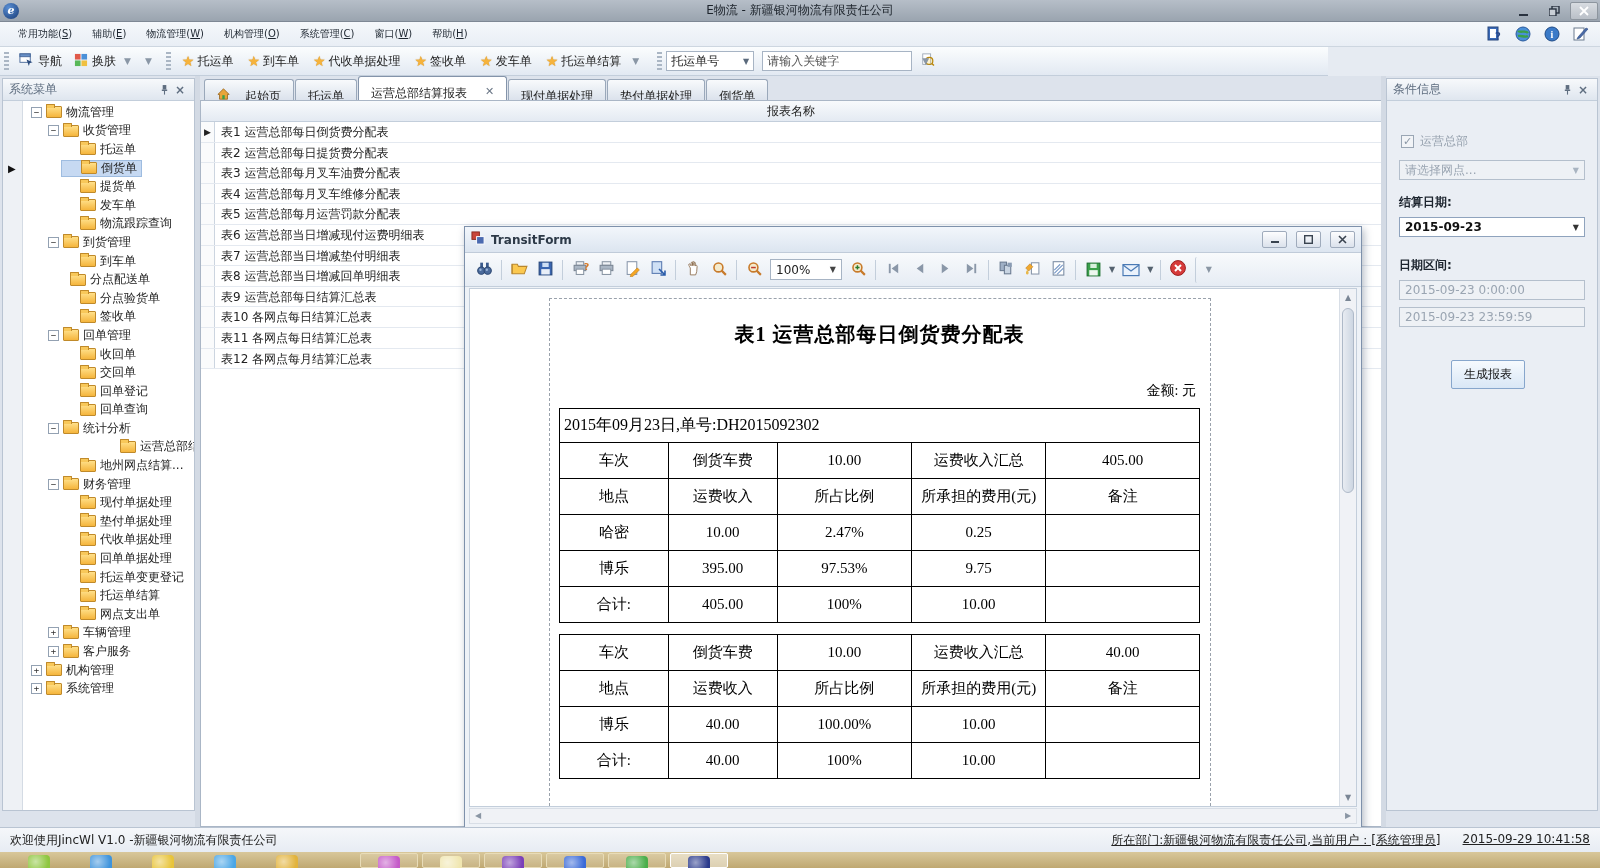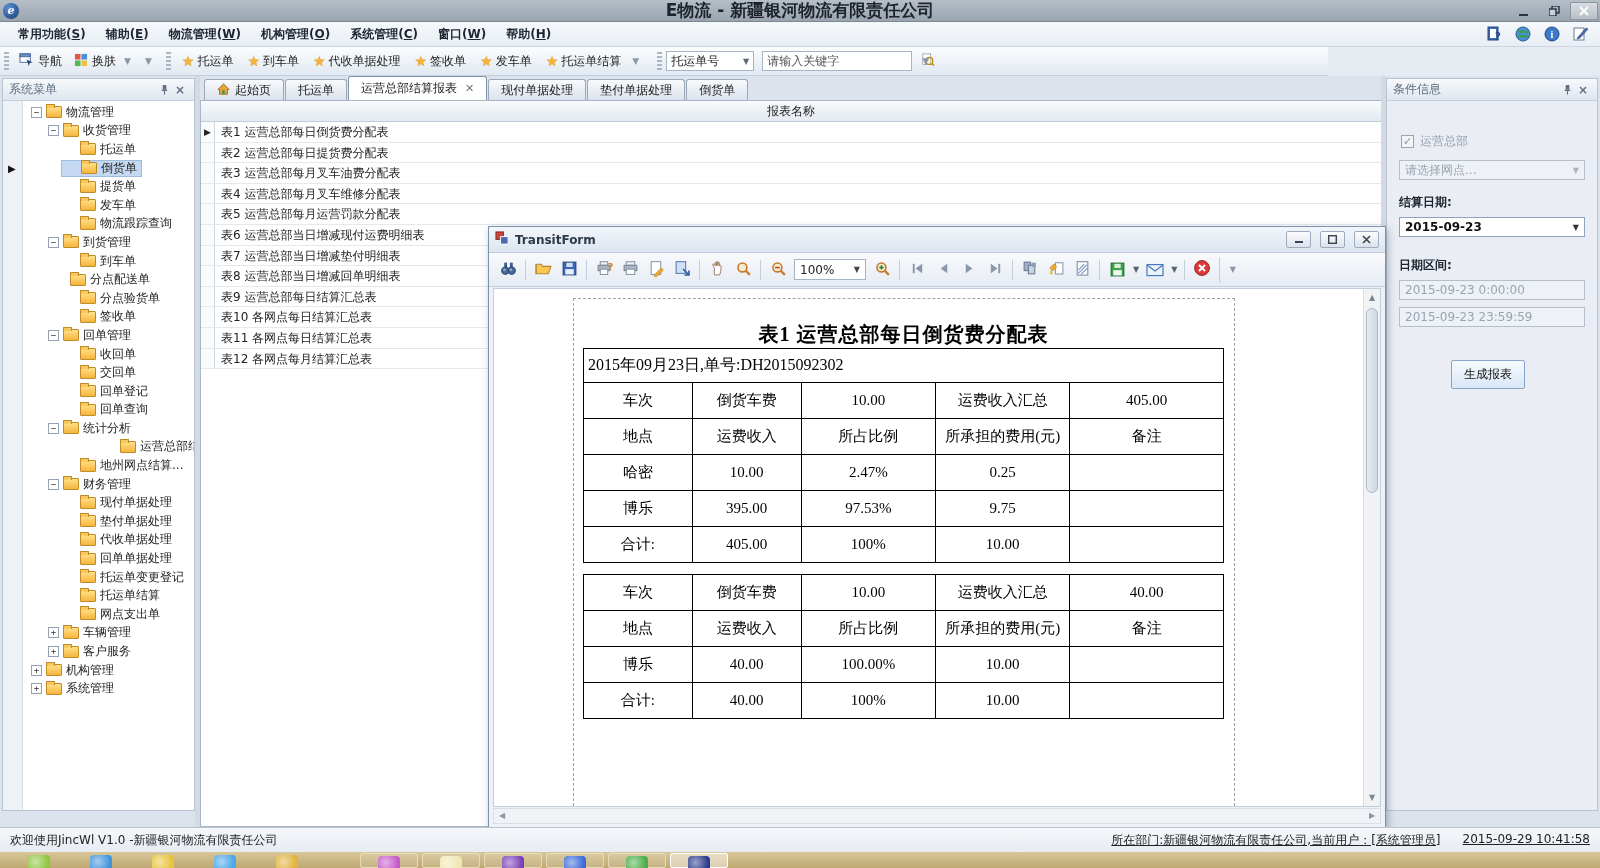--- a/index.html
+++ b/index.html
@@ -6,31 +6,31 @@
   html,body { width:1600px; height:868px; overflow:hidden; }
   body { font-family:"DejaVu Sans","Liberation Sans",sans-serif; font-size:12px; color:#222; background:#e6ebf2; position:relative; }
 
   
   .titlebar { position:absolute; left:0; top:0; width:1600px; height:22px;
     background:linear-gradient(#b6bec8,#9aa4af); border-bottom:1px solid #7e8894;
     display:flex; align-items:center; }
   .app-logo { width:16px; height:16px; border-radius:50%; margin-left:3px;
     background:radial-gradient(circle at 35% 30%,#5a8fd4,#173a75); color:#fff;
     font:italic bold 11px "DejaVu Serif",serif; text-align:center; line-height:15px; }
-  .title-text { position:absolute; left:0; right:0; text-align:center; color:#1c232b; font-size:17px;font-weight:bold; }
+  .title-text { position:absolute; left:0; right:0; text-align:center; color:#1c232b; font-size:12px; }
   .win-controls { position:absolute; right:2px; top:0; height:22px; display:flex; align-items:center; gap:2px; }
   .win-btn { width:28px; height:18px; display:flex; align-items:center; justify-content:center; border-radius:2px; }
   .win-btn svg { display:block; }
   .win-btn.close { background:linear-gradient(#d8dce1,#b9bfc7); border:1px solid #8d959e; }
 
   
   .menubar { position:absolute; left:0; top:22px; width:1600px; height:25px;
     background:linear-gradient(#f5f8fb,#e9eef5); border-bottom:1px solid #cdd6e0;
     display:flex; align-items:center; padding-left:8px; }
-  .menu-item { padding:3px 10px; font-size:12px; color:#1d2630; cursor:default;font-weight:bold; }
+  .menu-item { padding:3px 10px; font-size:10px; color:#1d2630; cursor:default; }
   .menubar-right { position:absolute; right:10px; top:2px; display:flex; gap:10px; }
   .mb-icon { width:19px; height:19px; display:flex; align-items:center; justify-content:center; }
 
   
   .toolbar { position:absolute; left:0; top:47px; width:1328px; height:29px;
     background:linear-gradient(#fbfdfe,#e2e9f2); border-bottom:1px solid #c3cedb;
     display:flex; align-items:center; }
   .grip { width:5px; height:18px; margin:0 4px;
     background:repeating-linear-gradient(#aab6c4 0 2px,transparent 2px 4px); }
   .tb-btn { display:flex; align-items:center; gap:4px; padding:3px 6px; border-radius:2px; font-size:12px; }
@@ -65,21 +65,21 @@
     font:9px/9px "DejaVu Sans Mono",monospace; text-align:center; flex:none; }
   .folder { width:16px; height:12px; background:linear-gradient(#ffe08a,#f5b53c); border:1px solid #c08a2a;
     border-radius:1px; position:relative; flex:none; }
   .folder:before { content:""; position:absolute; left:-1px; top:-3px; width:7px; height:3px;
     background:#f8c85a; border:1px solid #c08a2a; border-bottom:none; border-radius:1px 1px 0 0; }
 
   .splitter-v { position:absolute; left:195px; top:0; width:5px; height:751px; background:#d3dae4; }
 
   .center { position:absolute; left:200px; top:0; width:1182px; height:751px; background:#dde3ec; }
   .tabbar { height:24px; display:flex; align-items:flex-end; padding-left:4px; background:#dde3ec; }
-  .tab { height:21px; display:flex; align-items:center; gap:5px; padding:8px 12px; margin-right:1px;
+  .tab { height:21px; display:flex; align-items:flex-start; gap:15px; padding:8px 12px; margin-right:1px;
     background:linear-gradient(#f8fafc,#dbe2ec); border:1px solid #9aa8ba; border-bottom:none;
     border-radius:3px 3px 0 0; font-size:12px; color:#222; }
   .tab.active { height:24px; background:#fff; border-color:#8494aa; position:relative; z-index:2; }
   .tab .tab-close { color:#6a7686; font-size:11px; font-weight:bold; margin-left:3px; }
   .list-area { position:absolute; left:0; top:24px; right:0; bottom:0; background:#fff; border:1px solid #aab6c6; }
   .list-header { height:21px; background:linear-gradient(#f8fafc,#e4eaf2); border-bottom:1px solid #c3cedb;
     text-align:center; line-height:21px; font-size:12px; color:#222; }
   .list-row { height:20.6px; display:flex; border-bottom:1px solid #e4e9f0; font-size:12px; }
   .list-row .row-gutter { width:14px; border-right:1px solid #ccd5e0; background:#fafbfc;
     display:flex; align-items:center; justify-content:center; color:#222; font-size:9px; }
@@ -99,21 +99,21 @@
   .rp-combo { height:20px; border:1px solid #8fa3bd; background:#fff; display:flex; align-items:center;
     padding:0 5px; font-size:12px; font-weight:bold; color:#111; margin-bottom:20px; }
   .rp-combo .arrow { margin-left:auto; font-size:8px; color:#333; }
   .rp-input { width:100%; height:20px; border:1px solid #b4bfcc; background:#eef1f5; color:#9aa5b2;
     font-size:12px; padding:0 5px; margin-bottom:7px; font-family:inherit; }
   .rp-btn { display:block; margin:26px auto 0 52px; width:74px; height:29px;
     background:linear-gradient(#f6fafe,#d9e7f6); border:1px solid #87a6cc; border-radius:2px;
     font-size:12px; color:#111; font-family:inherit; }
 
   
-  .twin { position:absolute; left:488px; top:150px; width:898px; height:628px; background:#eef2f7;
+  .twin { position:absolute; left:464px; top:150px; width:898px; height:628px; background:#eef2f7;
     border:1px solid #7e91ab; box-shadow:2px 3px 8px rgba(40,60,90,.35); }
   .twin-title { height:26px; background:linear-gradient(#f2f6fb,#dce5f0); border-bottom:1px solid #c0cbd9;
     display:flex; align-items:center; padding:0 6px; gap:6px; }
   .twin-title .t-text { font-weight:bold; color:#2d3a48; font-size:12px; flex:1; }
   .twin-btn { width:25px; height:17px; border:1px solid #9fabbc; border-radius:2px;
     background:linear-gradient(#fdfdfe,#dbe2ec); display:flex; align-items:center; justify-content:center; margin-left:3px; }
   .twin-toolbar { height:34px; background:linear-gradient(#f8fafc,#e6ecf4); border-bottom:1px solid #c3cedb;
     display:flex; align-items:center; padding:0 6px; }
   .vt-btn { width:26px; height:26px; display:flex; align-items:center; justify-content:center; border-radius:2px; }
   .vt-sep { width:1px; height:20px; background:#c3cedb; margin:0 4px; }
@@ -843,20 +843,21 @@
             </svg></span>
         </div>
         <div class="vt-btn" style="border-left: 1px solid rgb(195, 206, 219); margin-left: 4px;">
           <span style="font-size:8px;color:#8a96a4;">▼</span>
         </div>
       </div>
 
     <div class="viewer">
       <div class="page">
         <div class="rpt-title">表1 运营总部每日倒货费分配表</div>
+        <div class="rpt-unit">金额: 元</div>
         <div id="report-sections">
             <div class="rpt-section">
               <table class="rpt-table">
                 <colgroup>
                   <col style="width:17%">
                   <col style="width:17%">
                   <col style="width:21%">
                   <col style="width:21%">
                   <col style="width:24%">
                 </colgroup>

